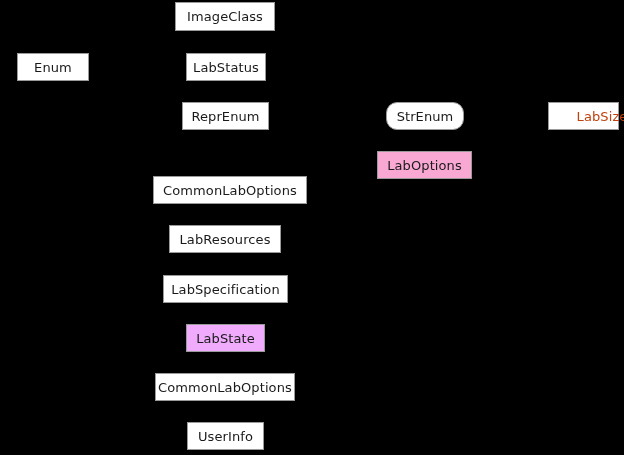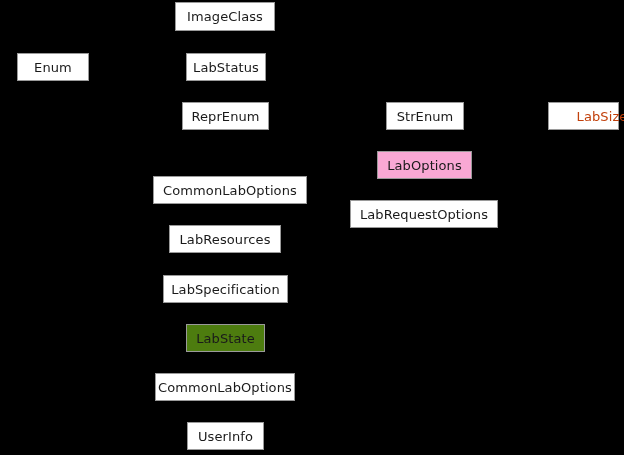--- a/index.html
+++ b/index.html
@@ -70,42 +70,39 @@
     </div>
     <div class="node" style="left: 17px; top: 53px; width: 72px; height: 28px; background: rgb(255, 255, 255); border-color: rgb(154, 154, 154); color: rgb(26, 26, 26);">
       <span class="node-label">Enum</span>
     </div>
     <div class="node" style="left: 186px; top: 53px; width: 80px; height: 28px; background: rgb(255, 255, 255); border-color: rgb(154, 154, 154); color: rgb(26, 26, 26);">
       <span class="node-label">LabStatus</span>
     </div>
     <div class="node" style="left: 182px; top: 102px; width: 87px; height: 28px; background: rgb(255, 255, 255); border-color: rgb(154, 154, 154); color: rgb(26, 26, 26);">
       <span class="node-label">ReprEnum</span>
     </div>
-    <div class="node" style="left: 386px; top: 102px; width: 78px; height: 28px; background: rgb(255, 255, 255); border-color: rgb(154, 154, 154); color: rgb(26, 26, 26);">
+    <div class="node" style="left: 386px; top: 102px; width: 78px; height: 28px; background: rgb(255, 255, 255); border-color: rgb(154, 154, 154); color: rgb(26, 26, 26); border-radius: 11px;">
       <span class="node-label">StrEnum</span>
     </div>
     <div class="node" style="left: 548px; top: 102px; width: 71px; height: 28px; background: rgb(255, 255, 255); border-color: rgb(154, 154, 154); color: #c2410c; padding-left: 37px;">
       <span class="node-label">LabSize</span>
     </div>
     <div class="node" style="left: 377px; top: 151px; width: 95px; height: 28px; background: #f9a8d4; border-color: rgb(154, 154, 154); color: rgb(26, 26, 26);">
       <span class="node-label">LabOptions</span>
     </div>
     <div class="node" style="left: 153px; top: 176px; width: 154px; height: 28px; background: rgb(255, 255, 255); border-color: rgb(154, 154, 154); color: rgb(26, 26, 26);">
       <span class="node-label">CommonLabOptions</span>
     </div>
-    <div class="node" style="left: 350px; top: 200px; width: 148px; height: 28px; background: rgb(255, 255, 255); border-color: rgb(154, 154, 154); color: rgb(26, 26, 26);">
-      <span class="node-label">LabRequestOptions</span>
-    </div>
     <div class="node" style="left: 169px; top: 225px; width: 112px; height: 28px; background: rgb(255, 255, 255); border-color: rgb(154, 154, 154); color: rgb(26, 26, 26);">
       <span class="node-label">LabResources</span>
     </div>
     <div class="node" style="left: 163px; top: 275px; width: 125px; height: 28px; background: rgb(255, 255, 255); border-color: rgb(154, 154, 154); color: rgb(26, 26, 26);">
       <span class="node-label">LabSpecification</span>
     </div>
-    <div class="node" style="left: 186px; top: 324px; width: 79px; height: 28px; background: #4d7c0f; border-color: rgb(154, 154, 154); color: rgb(26, 26, 26);">
+    <div class="node" style="left: 186px; top: 324px; width: 79px; height: 28px; background: #f0abfc; border-color: rgb(154, 154, 154); color: rgb(26, 26, 26);">
       <span class="node-label">LabState</span>
     </div>
     <div class="node" style="left: 155px; top: 373px; width: 140px; height: 28px; background: rgb(255, 255, 255); border-color: rgb(154, 154, 154); color: rgb(26, 26, 26);">
       <span class="node-label">CommonLabOptions</span>
     </div>
     <div class="node" style="left: 187px; top: 422px; width: 77px; height: 28px; background: rgb(255, 255, 255); border-color: rgb(154, 154, 154); color: rgb(26, 26, 26);">
       <span class="node-label">UserInfo</span>
     </div>
   </div>
 

